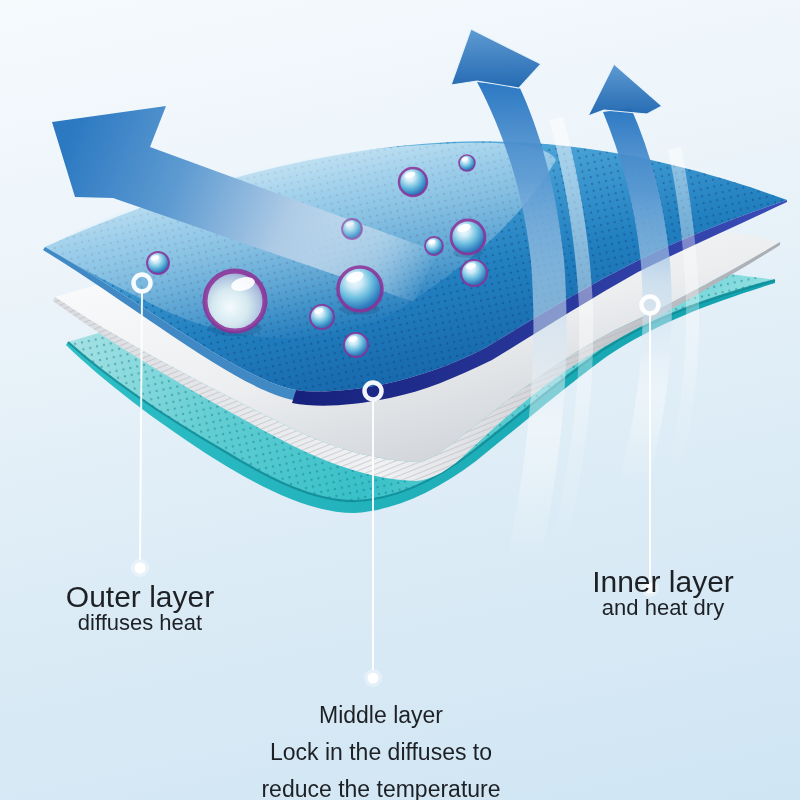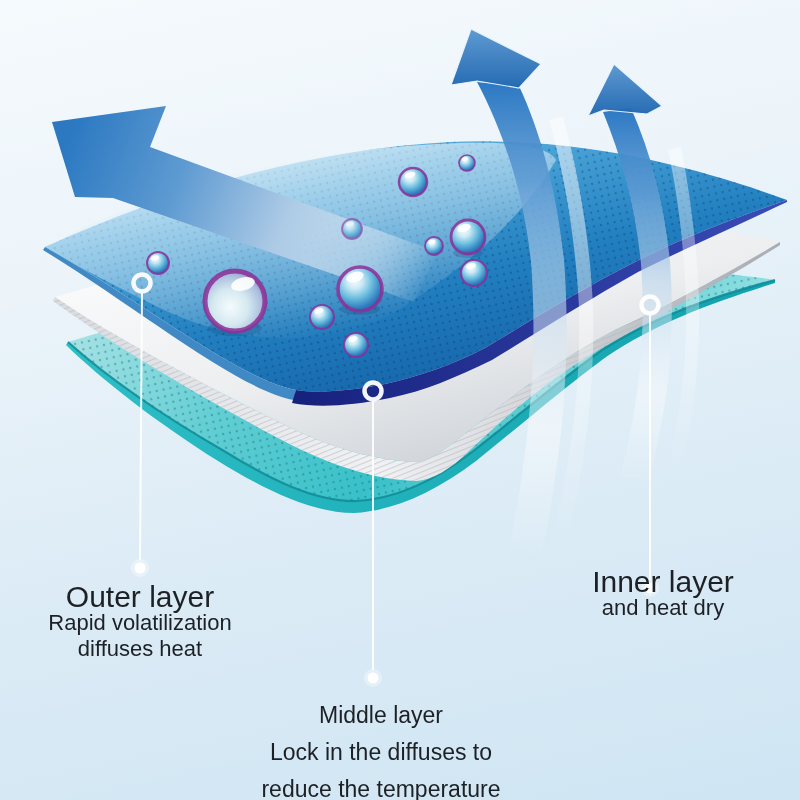--- a/index.html
+++ b/index.html
@@ -218,21 +218,20 @@
       <line x1="650" y1="315" x2="650" y2="580" stroke-width="2" opacity="0.9"></line>
       <circle cx="650" cy="305" r="8.5" stroke-width="4.5" opacity="0.95"></circle>
       <circle cx="650" cy="588" r="9" fill="#ffffff" stroke="none" opacity="0.35"></circle>
       <circle cx="650" cy="588" r="5.5" fill="#ffffff" stroke="none"></circle>
     </g>
   </g>
 </svg>
 
 <div class="callout" style="left:10px;top:583px;width:260px;">
   <span class="l1">Outer layer</span>
-  <span class="l2">Rapid volatilization</span>
   <span class="l3">diffuses heat</span>
 </div>
 
 <div class="callout callout-middle" style="left:231px;top:692px;width:300px;">
   <span class="l1">Middle layer</span>
   <span class="l2">Lock in the diffuses to</span>
   <span class="l3">reduce the temperature</span>
 </div>
 
 <div class="callout" style="left:533px;top:568px;width:260px;">

